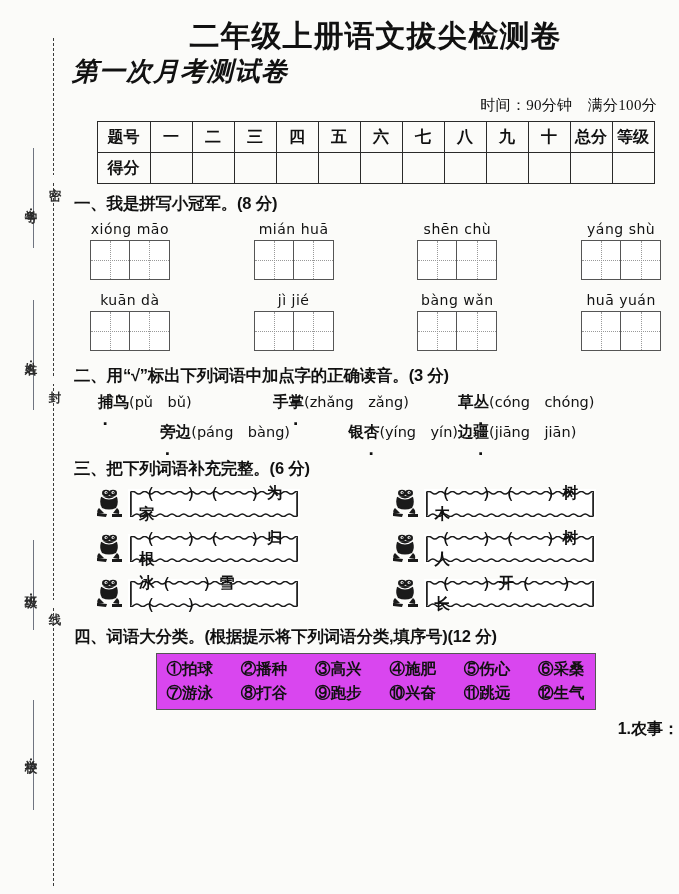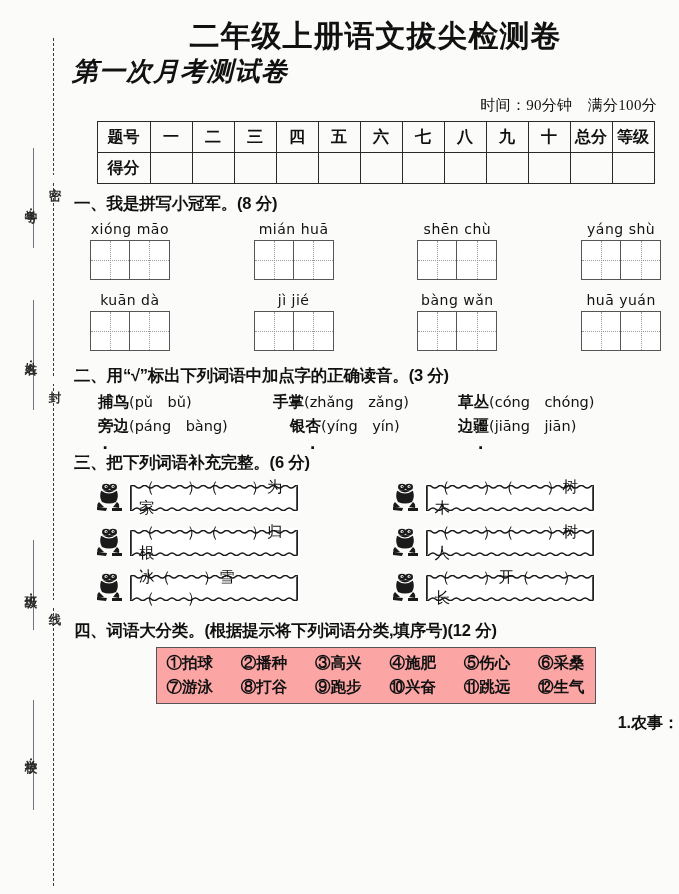--- a/index.html
+++ b/index.html
@@ -125,33 +125,33 @@
   .idiom-grid {
     display: grid; grid-template-columns: 1fr 1fr;
     row-gap: 9px; column-gap: 6px; margin: 6px 0 0 22px;
   }
   .idiom-cell { display: flex; align-items: center; gap: 4px; }
   .wavybox {
     flex: 0 0 auto; width: 172px; height: 30px;
     display: flex; align-items: center; padding-left: 9px;
     font-size: 15.5px; letter-spacing: 0.5px; background: #fff;
     position: relative;
-    font-family: "Liberation Sans", sans-serif; font-weight: normal;
+    font-family: "Liberation Sans", sans-serif; font-weight: bold;
     border: 2px solid transparent;
   }
   .wavybox svg.frame {
     position: absolute; left: 0; top: 0; width: 100%; height: 100%;
     pointer-events: none;
   }
   .wavybox span.txt { position: relative; z-index: 2; }
 
   
   .bank-wrap { display: flex; justify-content: center; margin-top: 5px; }
   .bank {
-    border: 1.3px solid #555; background: #fca5a5;
+    border: 1.3px solid #555; background: #d946ef;
     padding: 3px 10px 4px 10px; width: 440px;
   }
   .bank-line {
     display: flex; justify-content: space-between;
     font-size: 15.5px; line-height: 1.55;
     font-family: "Liberation Sans", sans-serif; font-weight: bold;
   }
   .bank-item { white-space: nowrap; }
 
   .cat-line {
@@ -298,21 +298,21 @@
       <span class="plain-ch"></span><span class="dotted-ch">捕</span><span class="plain-ch">鸟</span><span class="py">(pǔ　bǔ)</span>
     </div>
     <div class="q2item" style="width:185px;">
       <span class="plain-ch">手</span><span class="dotted-ch">掌</span><span class="plain-ch"></span><span class="py">(zhǎng　zǎng)</span>
     </div>
     <div class="q2item">
       <span class="plain-ch">草</span><span class="dotted-ch">丛</span><span class="plain-ch"></span><span class="py">(cóng　chóng)</span>
     </div>
   </div>
 
-  <div class="q2row" style="margin-top:3px;">
+  <div class="q2row" style="margin-top:9px;text-align:right;">
     <div class="q2item" style="width:192px;">
       <span class="plain-ch"></span><span class="dotted-ch">旁</span><span class="plain-ch">边</span><span class="py">(páng　bàng)</span>
     </div>
     <div class="q2item" style="width:168px;">
       <span class="plain-ch">银</span><span class="dotted-ch">杏</span><span class="plain-ch"></span><span class="py">(yíng　yín)</span>
     </div>
     <div class="q2item">
       <span class="plain-ch">边</span><span class="dotted-ch">疆</span><span class="plain-ch"></span><span class="py">(jiāng　jiān)</span>
     </div>
   </div>

